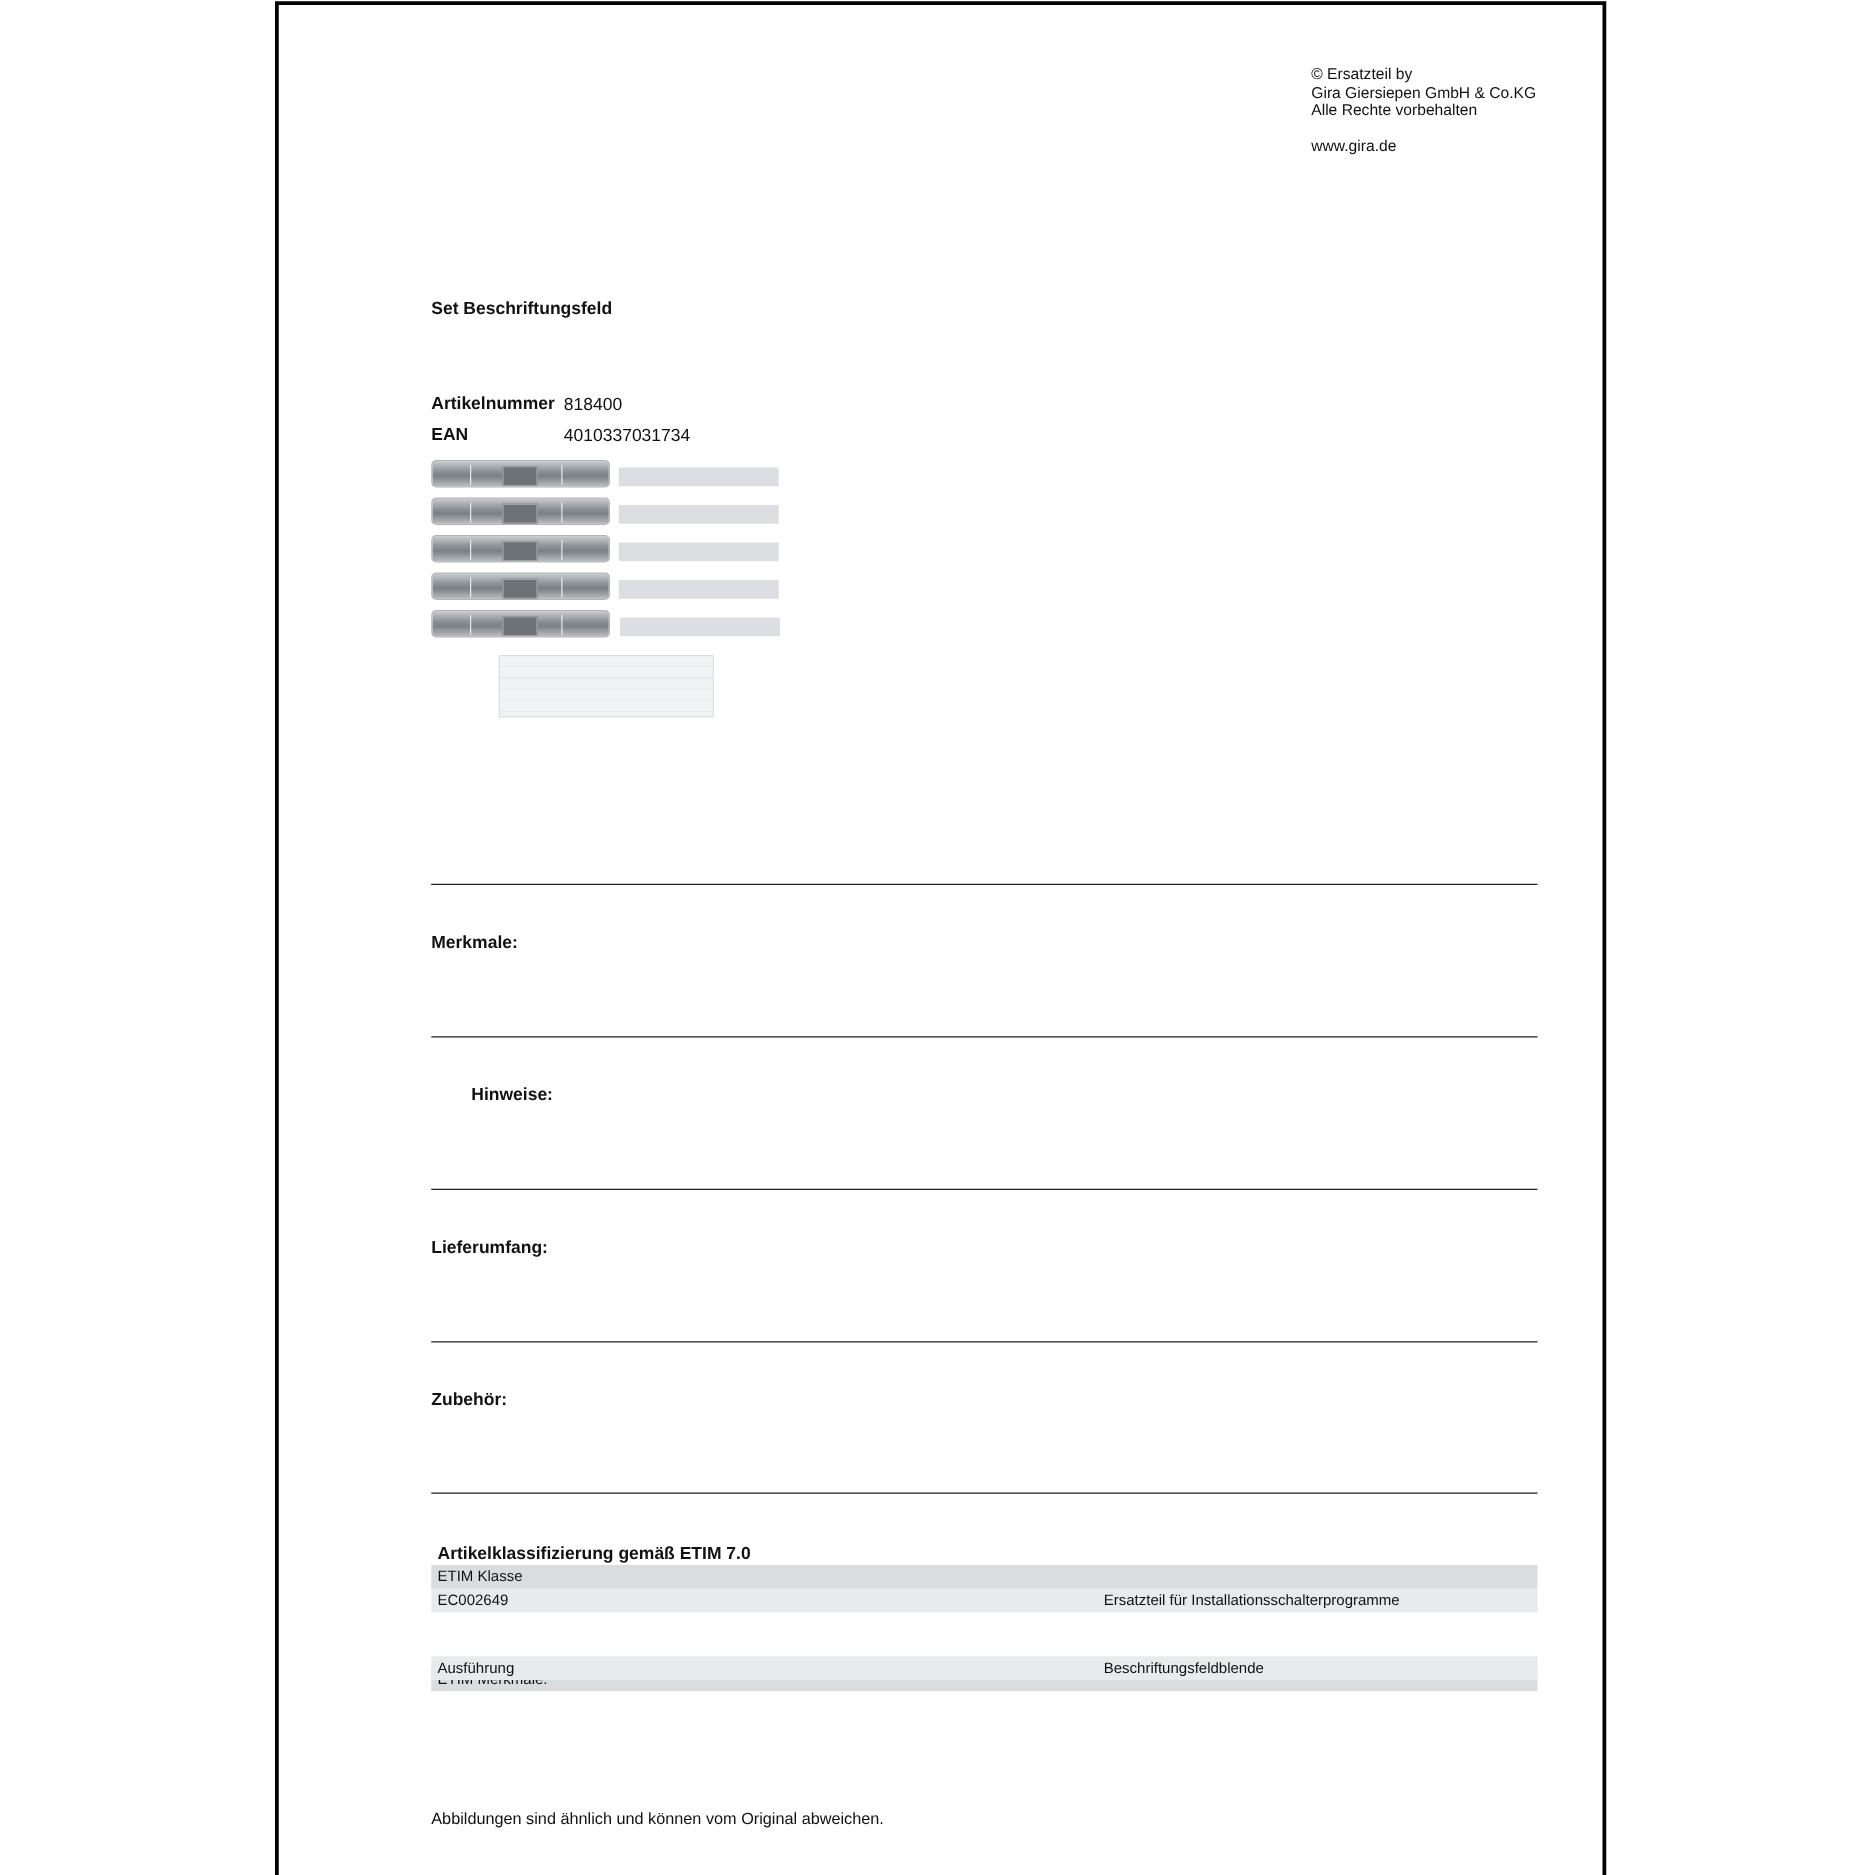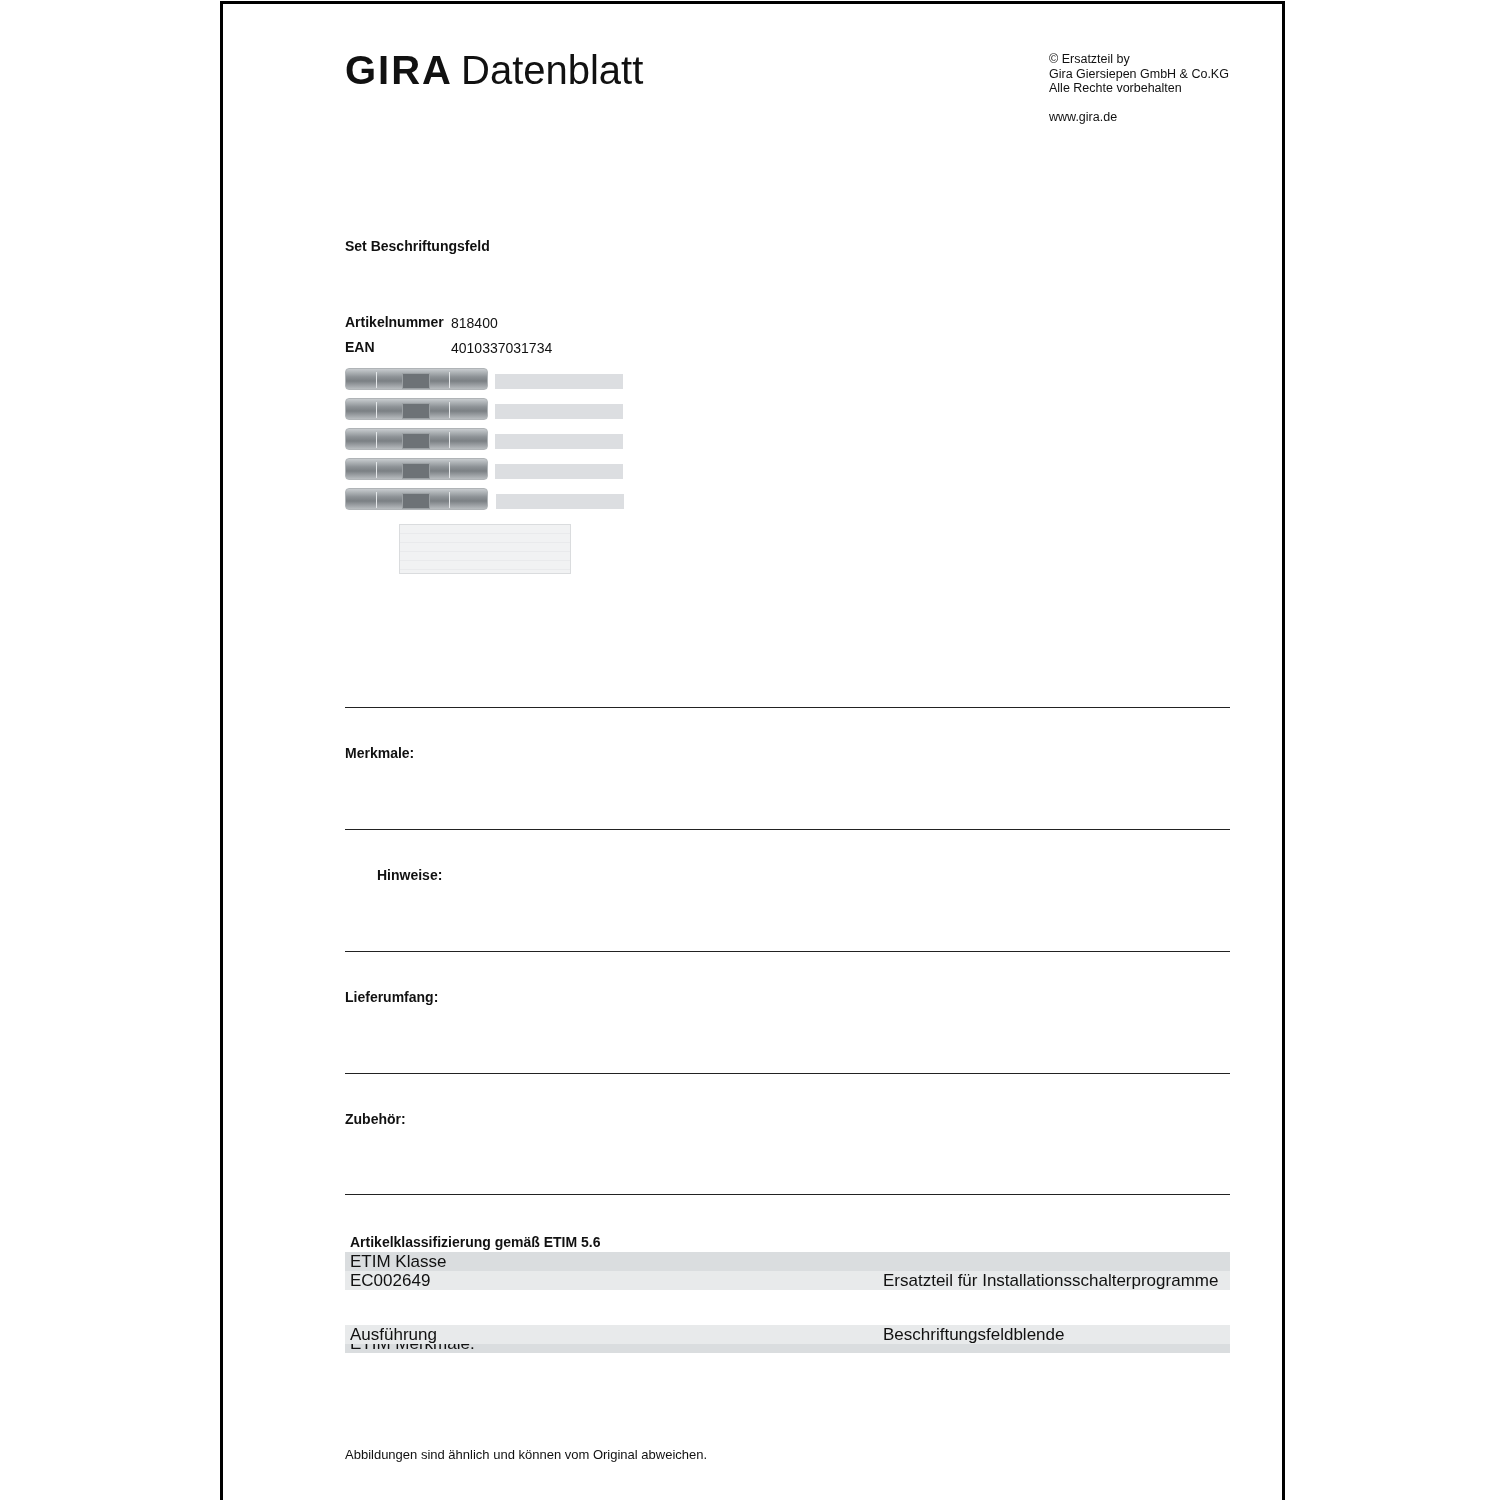--- a/index.html
+++ b/index.html
@@ -22,35 +22,32 @@
             border:1px solid #b0b4b7; box-sizing:border-box; overflow:hidden; }
     .clip::before { content:""; position:absolute; left:30px; top:3px; width:1px; height:16px; background:#e4e7e9; box-shadow:73px 0 0 #e4e7e9; }
     .clip::after { content:""; position:absolute; left:56px; top:4px; width:26px; height:14px; background:#6d7276; border:1px solid #9ca1a4; }
     .strip { position:absolute; left:150px; width:128px; height:15px; background:#dcdee1; }
     .sheet { position:absolute; left:54px; top:156px; width:172px; height:50px;
              background:repeating-linear-gradient(#f1f2f3 0 8px,#e9eaec 8px 9px);
              border:1px solid #dadcde; box-sizing:border-box; }
     .rule { left:122px; width:885px; height:0; border-top:1.5px solid #222; }
     .sec { left:122px; font-size:14px; font-weight:bold; }
     .etim-title { left:127px; top:1230px; font-size:14px; font-weight:bold; }
-    .row { left:122px; width:885px; height:19px; font-size:17px; line-height:19px; }
+    .row { left:122px; width:885px; height:19px; font-size:12px; line-height:19px; }
     .row.h { background:#dadddf; }
     .row.v { background:#e8eaeb; }
     .row .c1 { position:absolute; left:5px; }
     .row .c2 { position:absolute; left:538px; }
     .foot { left:122px; top:1443px; font-size:13px; }
   </style>
 </head>
 <body>
 
 <div class="page">
 
-  <div class="abs brand">
-    <span class="b1">GIRA</span><span class="b2">Datenblatt</span>
-  </div>
 
   <div class="abs copy">
     <div>© Ersatzteil by</div>
     <div>Gira Giersiepen GmbH &amp; Co.KG</div>
     <div>Alle Rechte vorbehalten</div>
     <div class="url">www.gira.de</div>
   </div>
 
   <div class="abs title">Set Beschriftungsfeld</div>
 
@@ -76,21 +73,21 @@
   <div class="abs rule" style="top:703px;"></div>
   <div class="abs sec" style="top:741px;">Merkmale:</div>
   <div class="abs rule" style="top:825px;"></div>
   <div class="abs sec" style="top:863px;padding-left:32px;">Hinweise:</div>
   <div class="abs rule" style="top:947px;"></div>
   <div class="abs sec" style="top:985px;">Lieferumfang:</div>
   <div class="abs rule" style="top:1069px;"></div>
   <div class="abs sec" style="top:1107px;">Zubehör:</div>
   <div class="abs rule" style="top:1190px;"></div>
 
-  <div class="abs etim-title">Artikelklassifizierung gemäß ETIM 5.6</div>
+  <div class="abs etim-title">Artikelklassifizierung gemäß ETIM 7.0</div>
 
   <div class="abs row h" style="top:1248px;">
     <span class="c1">ETIM Klasse</span>
   </div>
   <div class="abs row v" style="top:1267px;">
     <span class="c1">EC002649</span>
     <span class="c2">Ersatzteil für Installationsschalterprogramme</span>
   </div>
 
   <div class="abs row h" style="top:1330px;">

